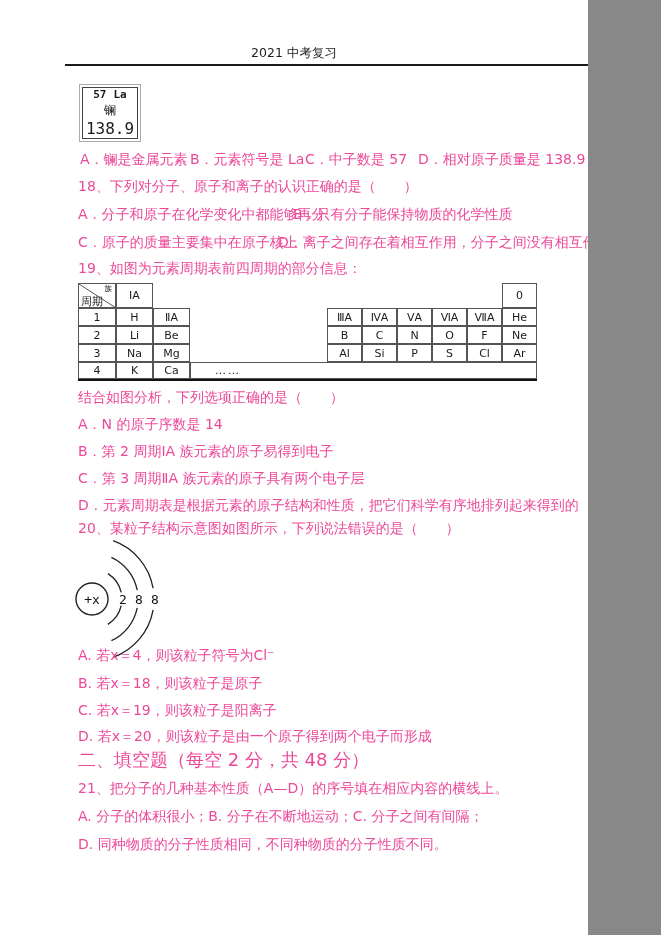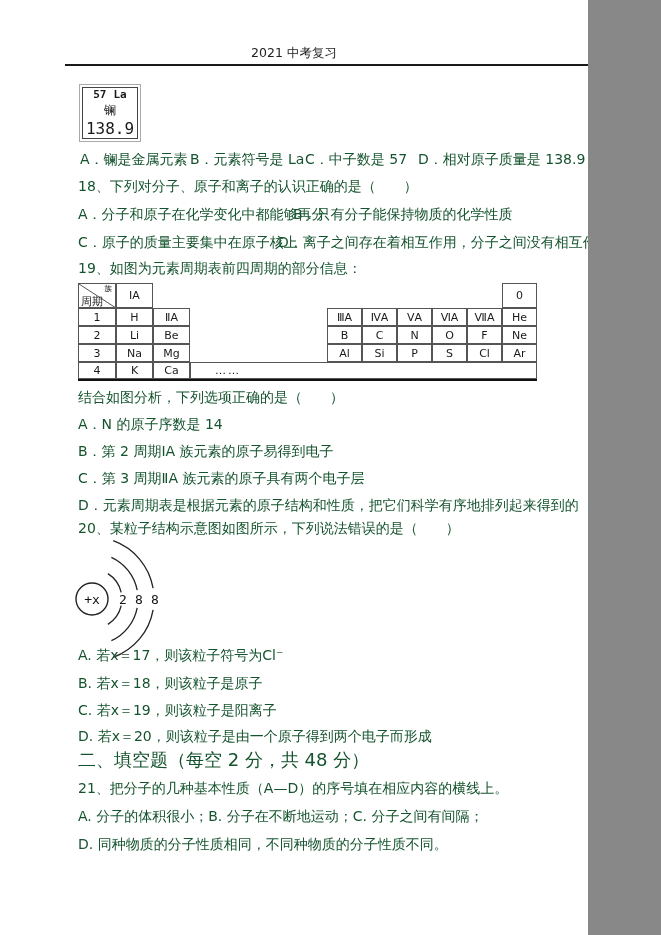--- a/index.html
+++ b/index.html
@@ -9,21 +9,21 @@
     background: #ffffff;
     font-family: "DejaVu Sans", "Liberation Sans", sans-serif;
     color: #1a1a1a;
     overflow: hidden;
   }
   .t {
     position: absolute;
     font-size: 14px;
     line-height: 17px;
     white-space: nowrap;
-    color: #14532d;
+    color: #ec4899;
   }
   .title {
     position: absolute; left: 0; right: 0; top: 45px;
     text-align: center; font-size: 12.5px; color: #222;
   }
   .rule {
     position: absolute; left: 65px; top: 64px; width: 532px; height: 2px;
     background: #1a1a1a;
   }
   
@@ -169,21 +169,21 @@
       <path d="M 49.4 19.3 A 46 46 0 0 1 75.2 52.2"></path>
       <path d="M 75.2 69.8 A 46 46 0 0 1 49.4 102.7"></path>
       <path d="M 51.2 2.7 A 62 62 0 0 1 91.1 50.2"></path>
       <path d="M 91.1 71.8 A 62 62 0 0 1 51.2 119.3"></path>
     </g>
     <text x="61" y="65.5" font-size="13" text-anchor="middle" font-family="DejaVu Sans Mono, monospace" fill="#111">2</text>
     <text x="77" y="65.5" font-size="13" text-anchor="middle" font-family="DejaVu Sans Mono, monospace" fill="#111">8</text>
     <text x="93" y="65.5" font-size="13" text-anchor="middle" font-family="DejaVu Sans Mono, monospace" fill="#111">8</text>
   </svg>
 
-  <div class="t" style="left:78px;top:647px">A. 若x＝17，则该粒子符号为Cl⁻</div>
+  <div class="t" style="left:78px;top:647px">A. 若x＝4，则该粒子符号为Cl⁻</div>
   <div class="t" style="left:78px;top:675px">B. 若x＝18，则该粒子是原子</div>
   <div class="t" style="left:78px;top:702px">C. 若x＝19，则该粒子是阳离子</div>
   <div class="t" style="left:78px;top:728px">D. 若x＝20，则该粒子是由一个原子得到两个电子而形成</div>
 
   <div class="t sec" style="left:78px;top:751px">二、填空题（每空 2 分，共 48 分）</div>
 
   <div class="t" style="left:78px;top:780px">21、把分子的几种基本性质（A—D）的序号填在相应内容的横线上。</div>
   <div class="t" style="left:78px;top:808px">A. 分子的体积很小；B. 分子在不断地运动；C. 分子之间有间隔；</div>
   <div class="t" style="left:78px;top:836px">D. 同种物质的分子性质相同，不同种物质的分子性质不同。</div>
 

